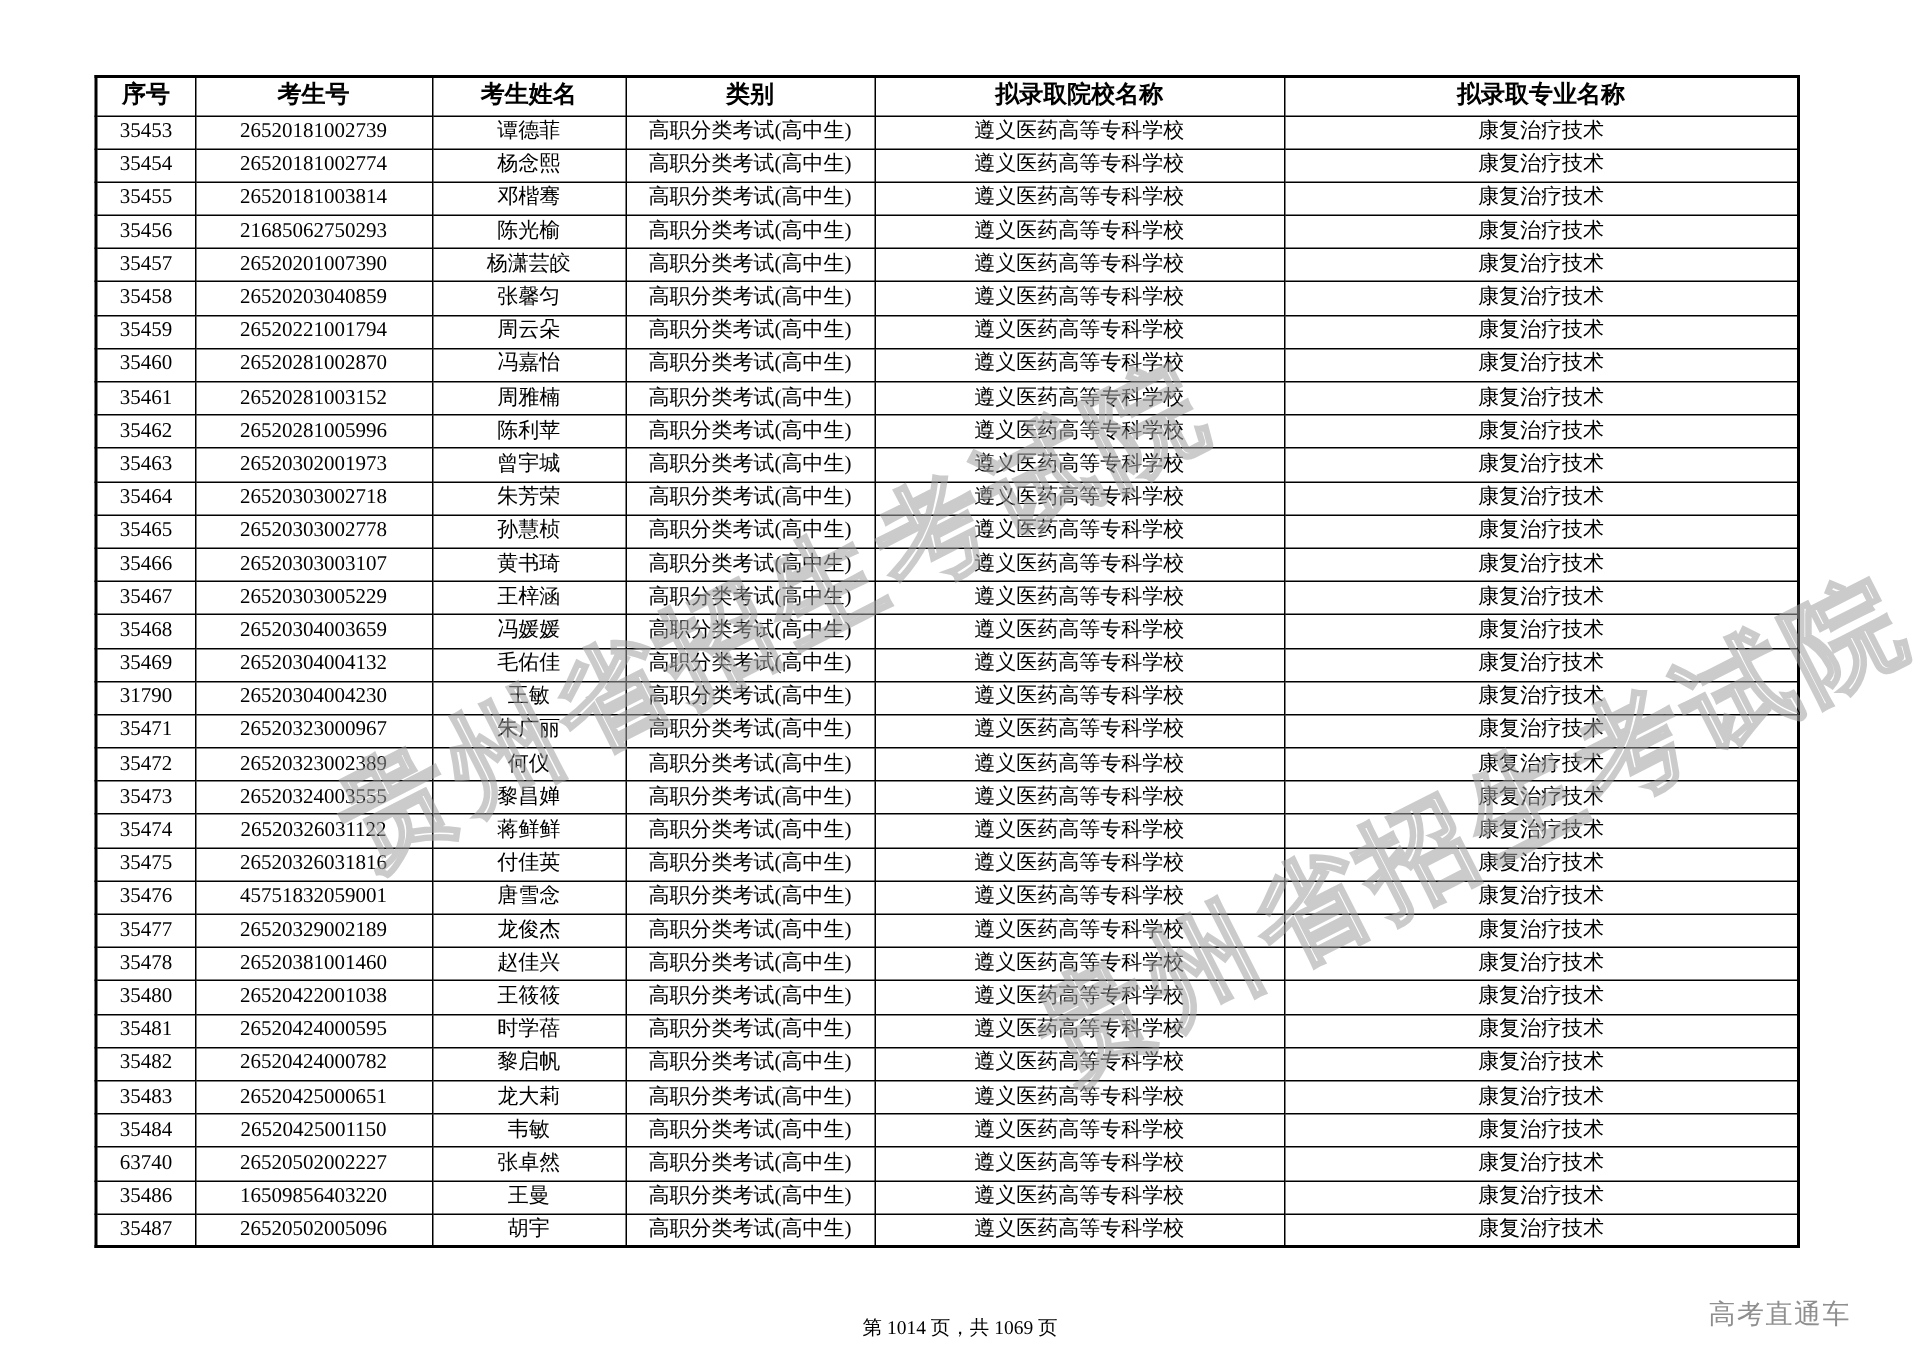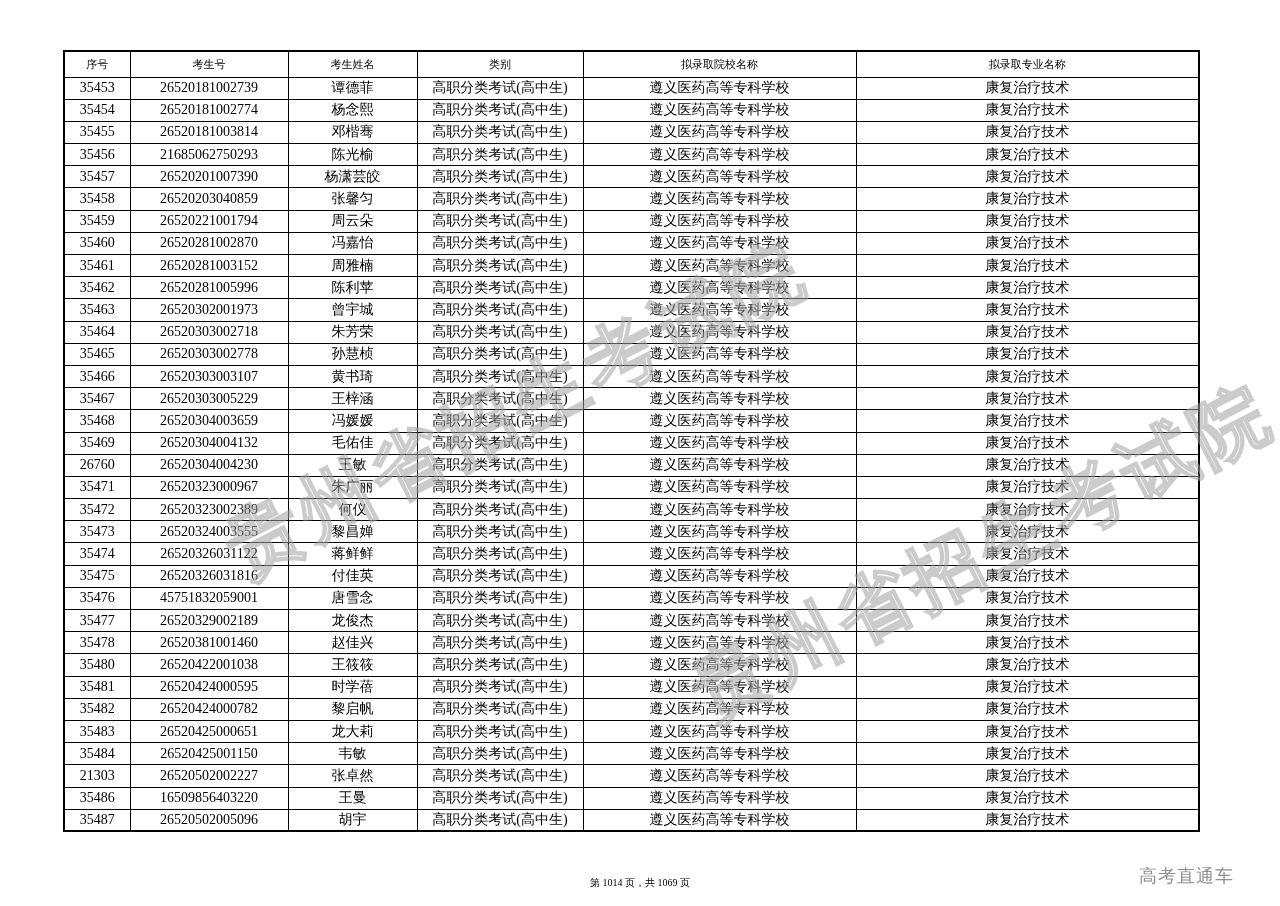--- a/index.html
+++ b/index.html
@@ -27,22 +27,22 @@
     text-align: center;
     vertical-align: middle;
     font-size: 14px;
     line-height: 1;
     padding: 0 2px;
     height: 22.2px;
     white-space: nowrap;
     overflow: hidden;
   }
   table.admission-table th {
-    font-weight: normal;
-    font-size: 11px;
+    font-weight: bold;
+    font-size: 16px;
     height: 26px;
   }
   col.c1 { width: 66px; }
   col.c2 { width: 158px; }
   col.c3 { width: 129px; }
   col.c4 { width: 166px; }
   col.c5 { width: 273px; }
   col.c6 { width: 343px; }
 
   .watermark {
@@ -60,21 +60,21 @@
     font-family: "Liberation Serif", "DejaVu Serif", serif;
   }
   .wm1 { left: 232px; top: 505px; }
   .wm2 { left: 698px; top: 648px; }
 
   .footer-pageinfo {
     position: absolute;
     left: 0; right: 0;
     top: 876px;
     text-align: center;
-    font-size: 10px;
+    font-size: 13px;
     color: #000;
   }
   .brand {
     position: absolute;
     right: 46px;
     top: 864px;
     font-size: 18px;
     font-weight: normal;
     color: #8f8f8f;
     letter-spacing: 1px;
@@ -235,21 +235,21 @@
         </tr>
         <tr>
           <td>35469</td>
           <td>26520304004132</td>
           <td>毛佑佳</td>
           <td>高职分类考试(高中生)</td>
           <td>遵义医药高等专科学校</td>
           <td>康复治疗技术</td>
         </tr>
         <tr>
-          <td>26760</td>
+          <td>31790</td>
           <td>26520304004230</td>
           <td>王敏</td>
           <td>高职分类考试(高中生)</td>
           <td>遵义医药高等专科学校</td>
           <td>康复治疗技术</td>
         </tr>
         <tr>
           <td>35471</td>
           <td>26520323000967</td>
           <td>朱广丽</td>
@@ -347,21 +347,21 @@
         </tr>
         <tr>
           <td>35484</td>
           <td>26520425001150</td>
           <td>韦敏</td>
           <td>高职分类考试(高中生)</td>
           <td>遵义医药高等专科学校</td>
           <td>康复治疗技术</td>
         </tr>
         <tr>
-          <td>21303</td>
+          <td>63740</td>
           <td>26520502002227</td>
           <td>张卓然</td>
           <td>高职分类考试(高中生)</td>
           <td>遵义医药高等专科学校</td>
           <td>康复治疗技术</td>
         </tr>
         <tr>
           <td>35486</td>
           <td>16509856403220</td>
           <td>王曼</td>

